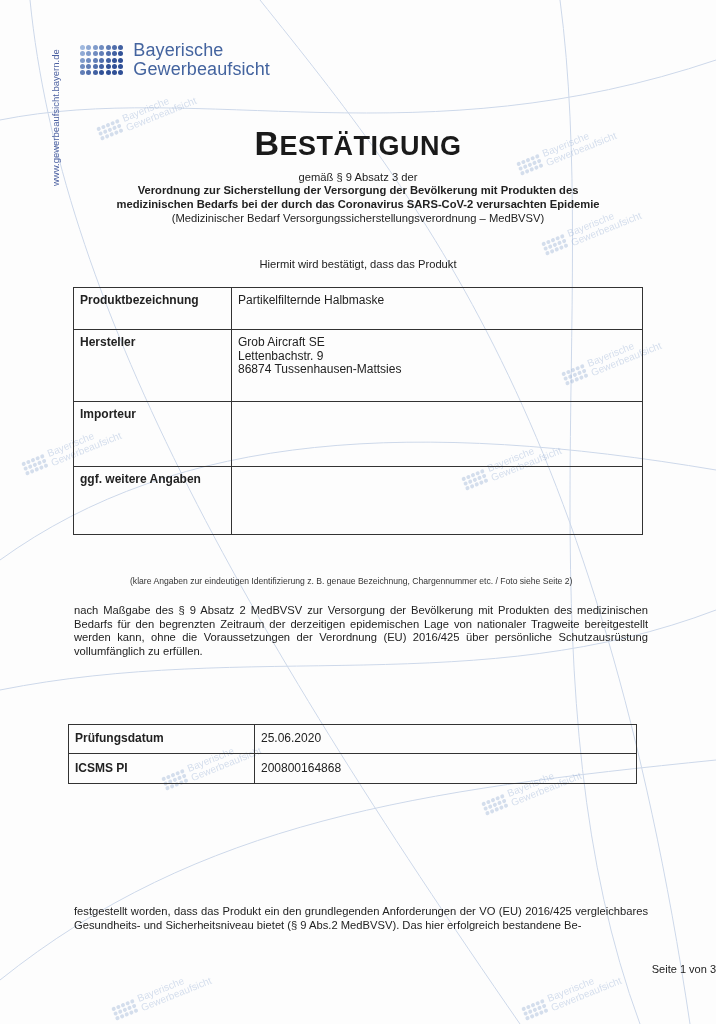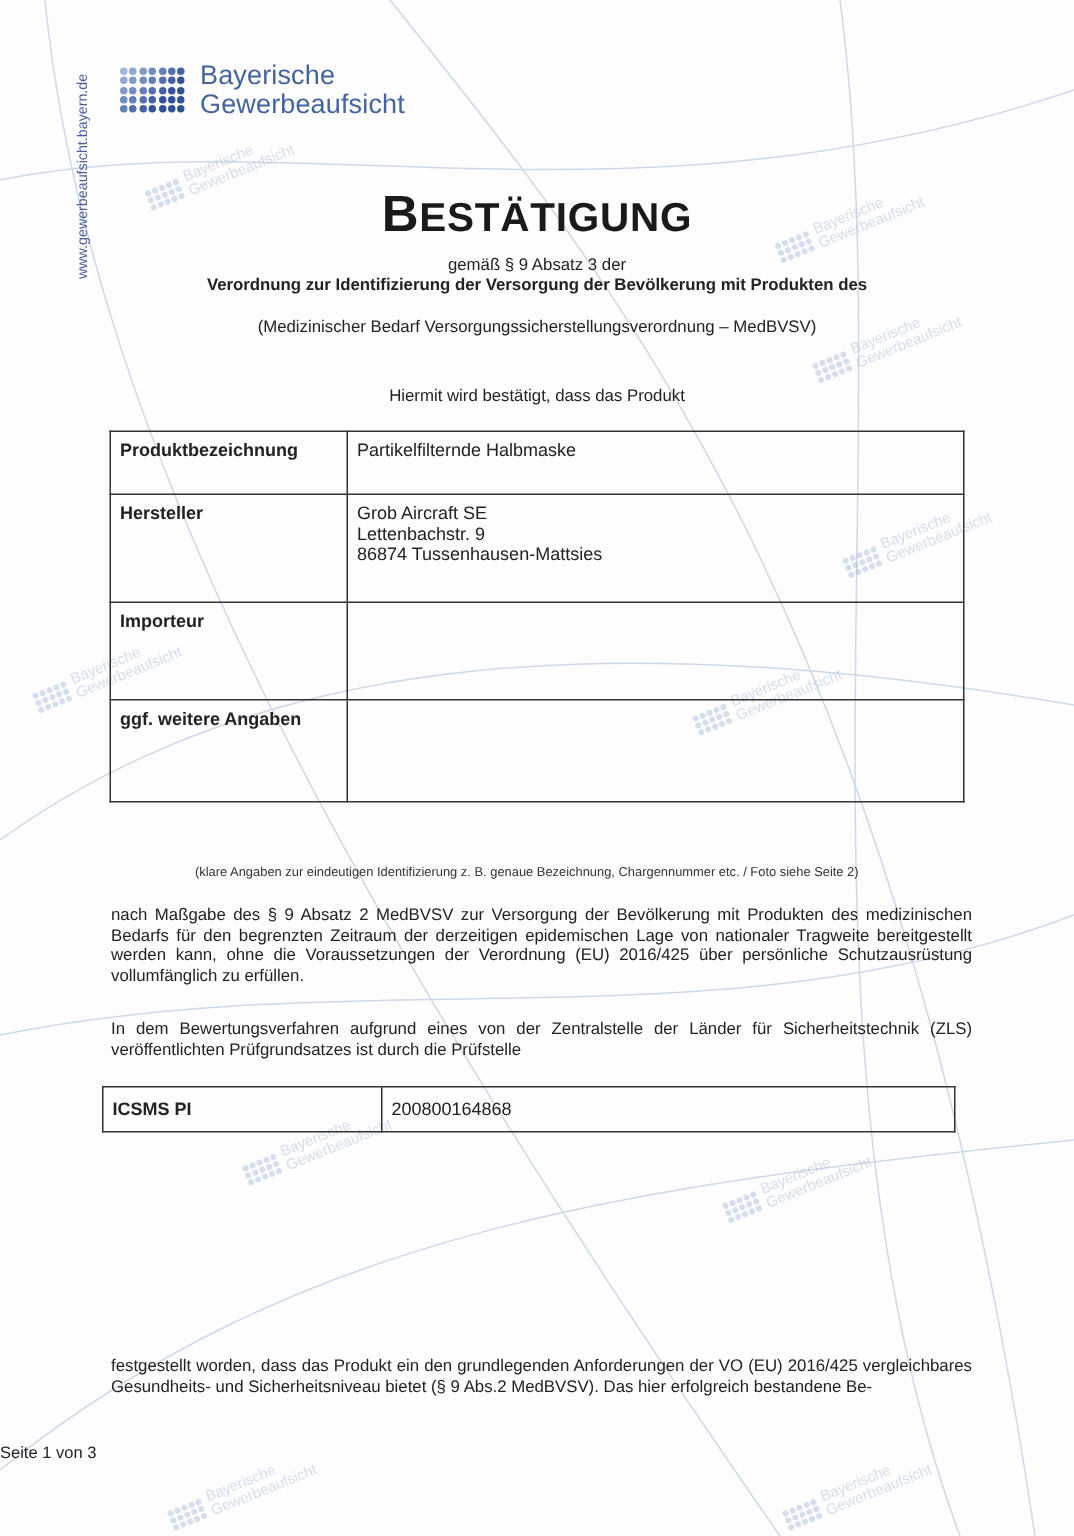--- a/index.html
+++ b/index.html
@@ -51,21 +51,21 @@
     }
     table.t td.lbl { font-weight: bold; }
 
     .note { position: absolute; left: 130px; top: 576px; font-size: 8.6px; color: #333; white-space: nowrap; }
 
     .para {
       position: absolute; left: 74px; width: 574px; font-size: 11.2px; line-height: 13.6px;
       text-align: justify; color: #222;
     }
 
-    .footer { position: absolute; left: 0; width: 716px; top: 963px; text-align: left; font-size: 11px; color: #222; }
+    .footer { position: absolute; left: 0; width: 716px; top: 963px; text-align: right; font-size: 11px; color: #222; }
   </style>
 </head>
 <body>
 
 <div class="page">
 
   <svg class="wm-svg" viewBox="0 0 716 1024">
     <g fill="none" stroke="#b9c9e2" stroke-width="1" opacity="0.7">
       <path d="M0 120 C 200 80, 420 160, 716 60"></path>
       <path d="M30 0 C 60 300, 240 620, 520 1024"></path>
@@ -352,21 +352,22 @@
       <div>Bayerische</div>
       <div>Gewerbeaufsicht</div>
     </div>
   </div>
 
   <div class="title">
     <span class="big">B</span><span>ESTÄTIGUNG</span>
   </div>
 
   <div class="center-line" style="top:171px">gemäß § 9 Absatz 3 der</div>
-  <div class="center-line bold" style="top:184px">Verordnung zur Identifizierung der Versorgung der Bevölkerung mit Produkten des</div>
+  <div class="center-line bold" style="top:184px">Verordnung zur Sicherstellung der Versorgung der Bevölkerung mit Produkten des</div>
+  <div class="center-line bold" style="top:198px">medizinischen Bedarfs bei der durch das Coronavirus SARS-CoV-2 verursachten Epidemie</div>
   <div class="center-line" style="top:212px">(Medizinischer Bedarf Versorgungssicherstellungsverordnung – MedBVSV)</div>
 
   <div class="center-line" style="top:258px">Hiermit wird bestätigt, dass das Produkt</div>
 
   <table class="t" style="left:73px;top:287px;width:569px">
     <colgroup>
         <col style="width:158px">
         <col style="width:411px">
       </colgroup>
     <tbody>
@@ -389,28 +390,31 @@
     <tr style="height:68px">
       <td class="lbl">ggf. weitere Angaben</td>
       <td></td>
     </tr>
   </tbody>
     </table>
 
   <div class="note">(klare Angaben zur eindeutigen Identifizierung z. B. genaue Bezeichnung, Chargennummer etc. / Foto siehe Seite 2)</div>
 
   <div class="para" style="top:604px">nach Maßgabe des § 9 Absatz 2 MedBVSV zur Versorgung der Bevölkerung mit Produkten des medizinischen Bedarfs für den begrenzten Zeitraum der derzeitigen epidemischen Lage von nationaler Tragweite bereitgestellt werden kann, ohne die Voraussetzungen der Verordnung (EU) 2016/425 über persönliche Schutzausrüstung vollumfänglich zu erfüllen.</div>
-  <div class="para" style="top:680px">In dem Bewertungsverfahren aufgrund eines von der Zentralstelle der Länder für Sicherheitstechnik (ZLS) veröffentlichten Prüfgrundsatzes ist durch die Prüfstelle</div>
 
   <table class="t" style="left:68px;top:724px;width:568px">
     <colgroup>
         <col style="width:186px">
         <col style="width:382px">
       </colgroup>
     <tbody>
+    <tr style="height:29px">
+      <td class="lbl" style="vertical-align:middle">Prüfungsdatum</td>
+      <td style="vertical-align:middle">25.06.2020</td>
+    </tr>
     <tr style="height:30px">
       <td class="lbl" style="vertical-align:middle">ICSMS PI</td>
       <td style="vertical-align:middle">200800164868</td>
     </tr>
   </tbody>
     </table>
 
   <div class="para" style="top:905px">festgestellt worden, dass das Produkt ein den grundlegenden Anforderungen der VO (EU) 2016/425 vergleichbares Gesundheits- und Sicherheitsniveau bietet (§ 9 Abs.2 MedBVSV). Das hier erfolgreich bestandene Be-</div>
 
   <div class="footer">Seite 1 von 3</div>

